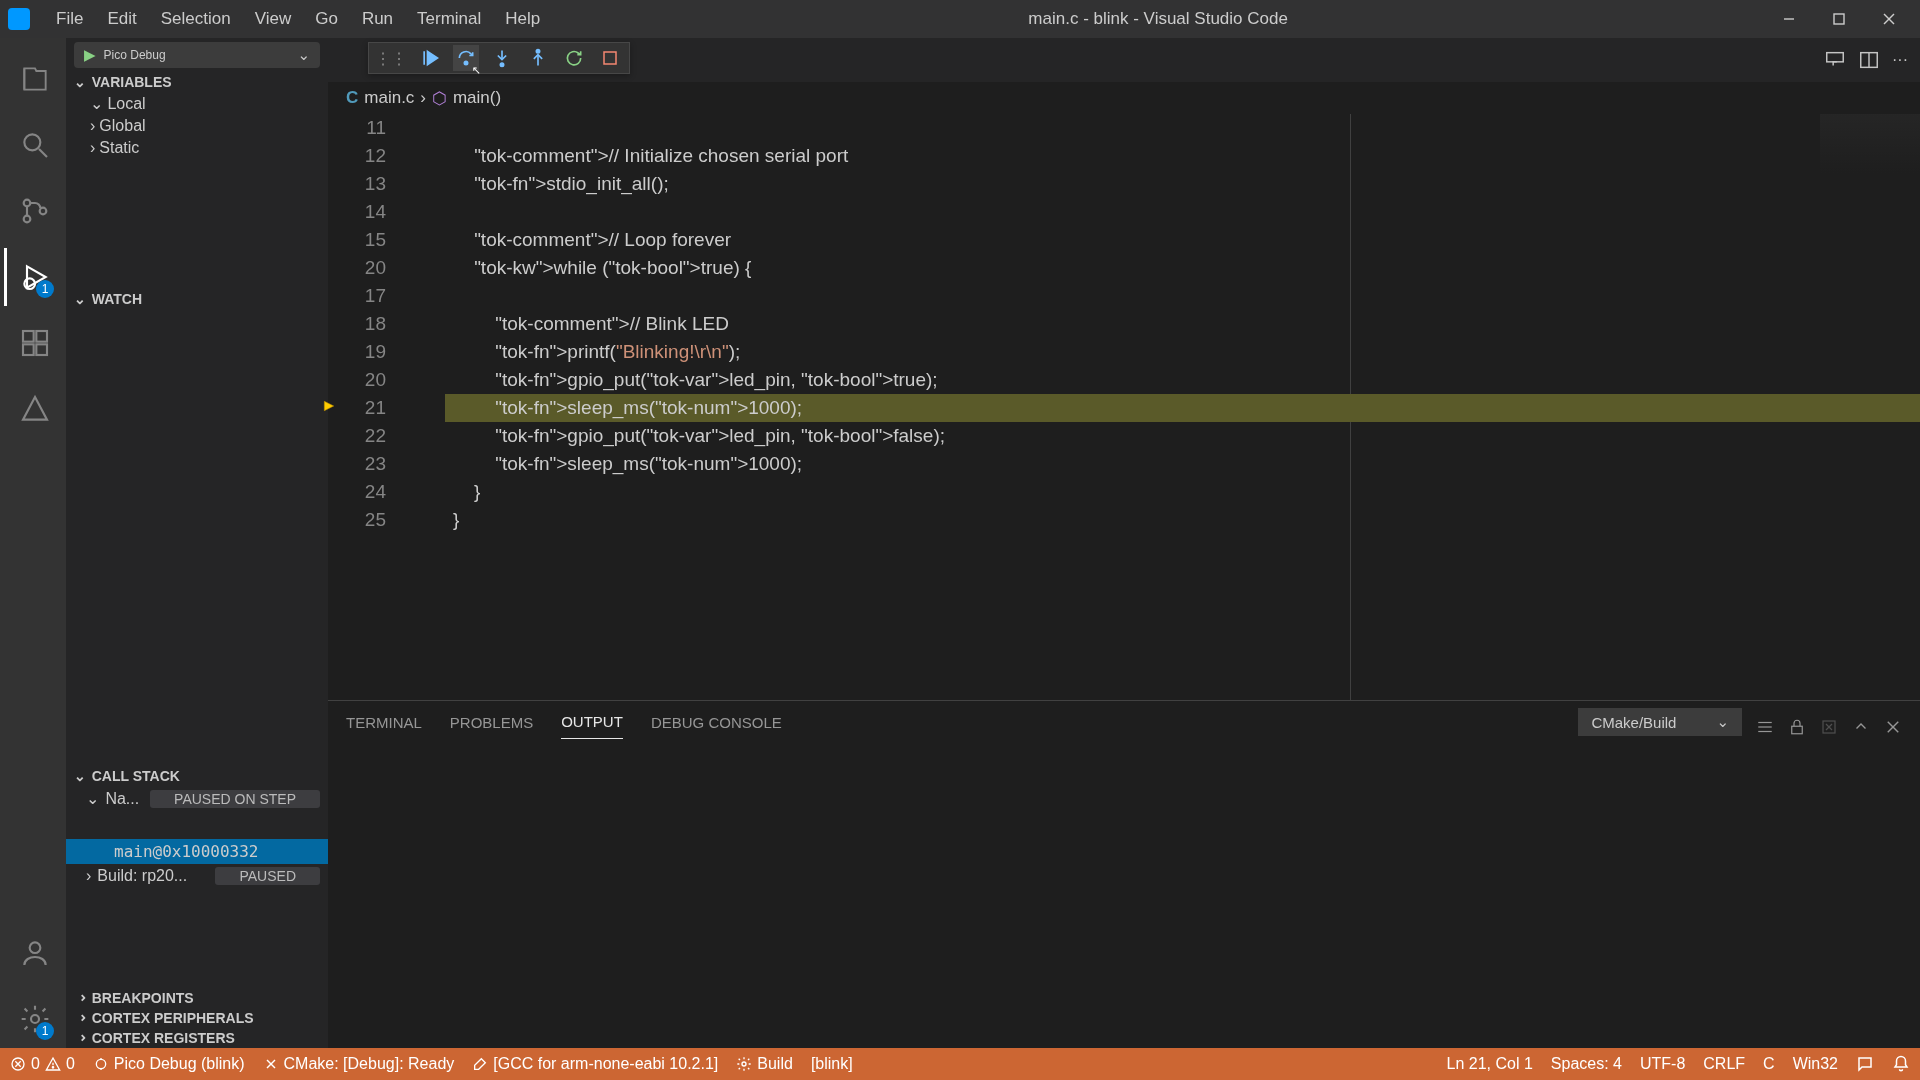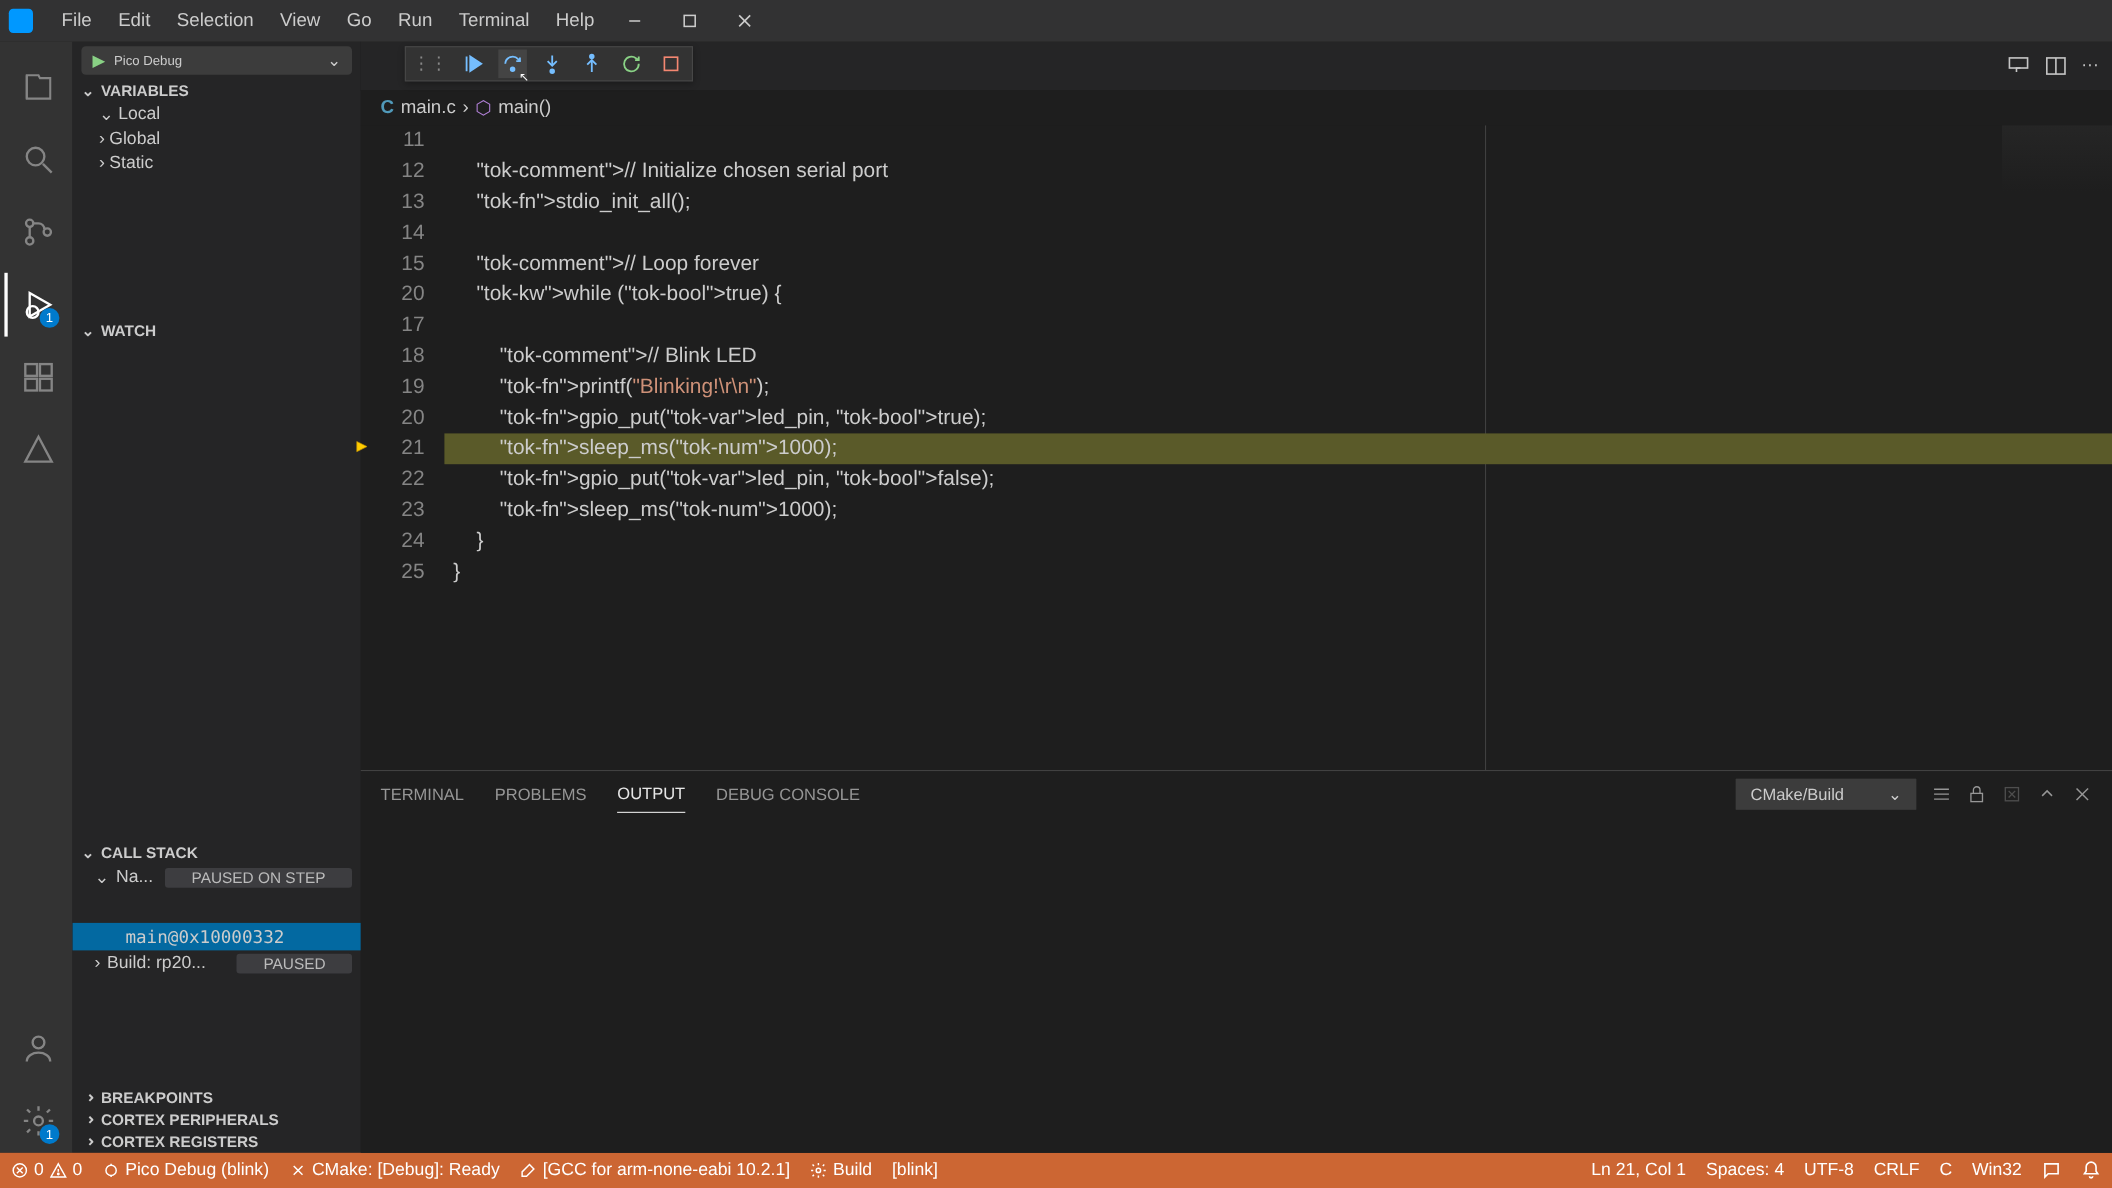--- a/index.html
+++ b/index.html
@@ -41,37 +41,37 @@
 .debug-btn.hover { background: #444; }
 .cursor-arrow { position: absolute; bottom: -6px; right: -2px; font-size: 11px; color: #fff; }
 
 .ed-actions { margin-left: auto; display: flex; align-items: center; gap: 12px; padding-right: 12px; color: #c5c5c5; }
 
 .tab-row { height: 44px; display: flex; align-items: stretch; background: #252526; }
 .bc-row { height: 32px; display: flex; align-items: center; padding-left: 18px; gap: 6px; background: #1e1e1e; font-size: 17px; color: #cccccc; }
 .bc-row .lang-badge { color: #519aba; font-weight: bold; }
 .bc-row .sym-badge { color: #b180d7; }
 
-.code-wrap { flex: 1; display: flex; background: #1e1e1e; font-family: Consolas, monospace; font-size: 19px; line-height: 28px; position: relative; min-height: 0; }
+.code-wrap { flex: 1; display: flex; background: #1e1e1e; font-family: Consolas, monospace; font-size: 19px; line-height: 28px; position: relative; min-height: 0; gap: 41px; }
 .gutter { width: 76px; text-align: right; padding-right: 18px; color: #858585; position: relative; }
 .gutter .ln { height: 28px; position: relative; }
 .gutter .current-arrow { position: absolute; left: -6px; top: 5px; }
 .code-lines { flex: 1; position: relative; }
 .code-lines .line { height: 28px; white-space: pre; padding-left: 8px; }
 .line.current { background: #5a5a29; }
 .ruler { position: absolute; top: 0; bottom: 0; left: 1022px; width: 1px; background: #404040; }
 .minimap { position: absolute; right: 0; top: 0; width: 100px; height: 60px; background: linear-gradient(#2d2d2d,#1e1e1e); opacity: 0.5; }
 .tok-str { color: #ce9178; }
 
 
 .panel { height: 348px; background: #1e1e1e; border-top: 1px solid #414141; display: flex; flex-direction: column; }
 .panel-tabs { height: 42px; display: flex; align-items: center; gap: 28px; padding: 0 18px; font-size: 15px; color: #969696; }
 .panel-tabs .ptab { padding: 8px 0; cursor: pointer; }
 .panel-tabs .ptab.active { color: #e7e7e7; border-bottom: 1px solid #e7e7e7; }
-.panel-tabs .right { margin-left: auto; display: flex; align-items: center; gap: 14px; }
+.panel-tabs .right { margin-left: auto; display: flex; align-items: flex-end; gap: 14px; }
 .panel-select { background: #3c3c3c; padding: 4px 12px; color: #ccc; display: flex; align-items: center; gap: 40px; border: 1px solid #3c3c3c; }
 
 .status-bar { height: 32px; background: #cc6633; color: #ffffff; display: flex; align-items: center; font-size: 16px; gap: 18px; padding: 0 10px; }
 .status-bar .s-item { display: flex; align-items: center; gap: 5px; }
 .status-bar .s-spacer { flex: 1; }
 
 svg { display: block; }
 </style>
 </head>
 <body>
@@ -79,20 +79,21 @@
 <div class="titlebar">
   <div class="logo"></div>
   <div class="menu-item">File</div>
   <div class="menu-item">Edit</div>
   <div class="menu-item">Selection</div>
   <div class="menu-item">View</div>
   <div class="menu-item">Go</div>
   <div class="menu-item">Run</div>
   <div class="menu-item">Terminal</div>
   <div class="menu-item">Help</div>
+  <div class="title-center">main.c - blink - Visual Studio Code</div>
   <div class="win-btn">
       <svg width="14" height="14">
         <line x1="2" y1="7" x2="12" y2="7" stroke="currentColor" stroke-width="1.4"></line>
       </svg>
     </div>
   <div class="win-btn">
       <svg width="14" height="14">
         <rect x="2" y="2" width="10" height="10" fill="none" stroke="currentColor" stroke-width="1.4"></rect>
       </svg>
     </div>

